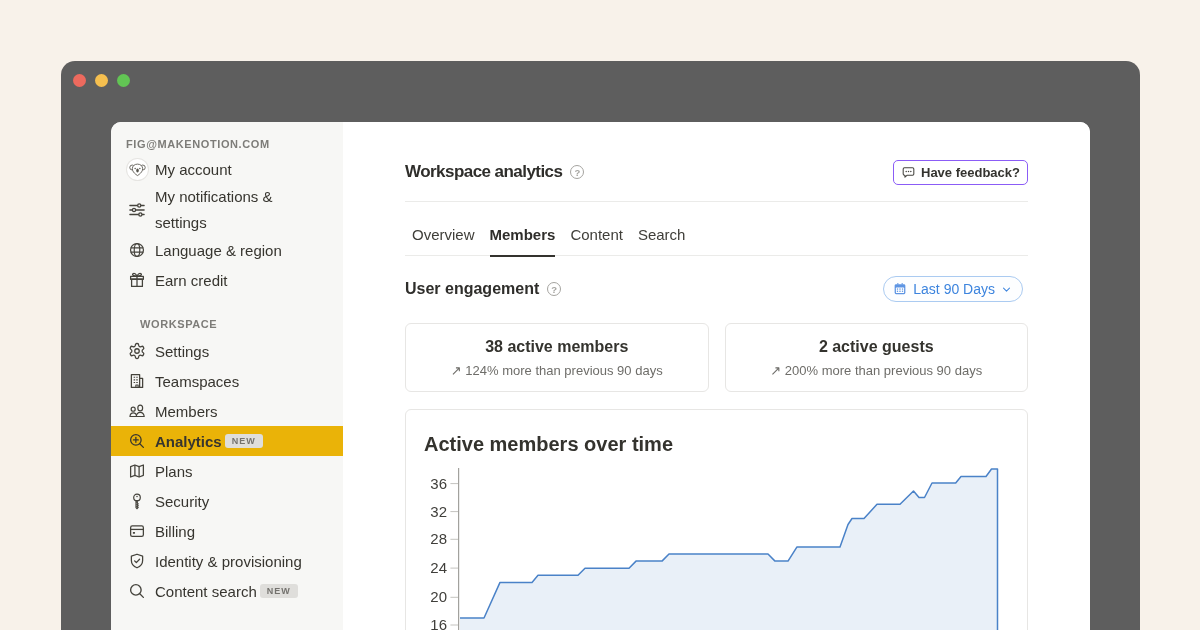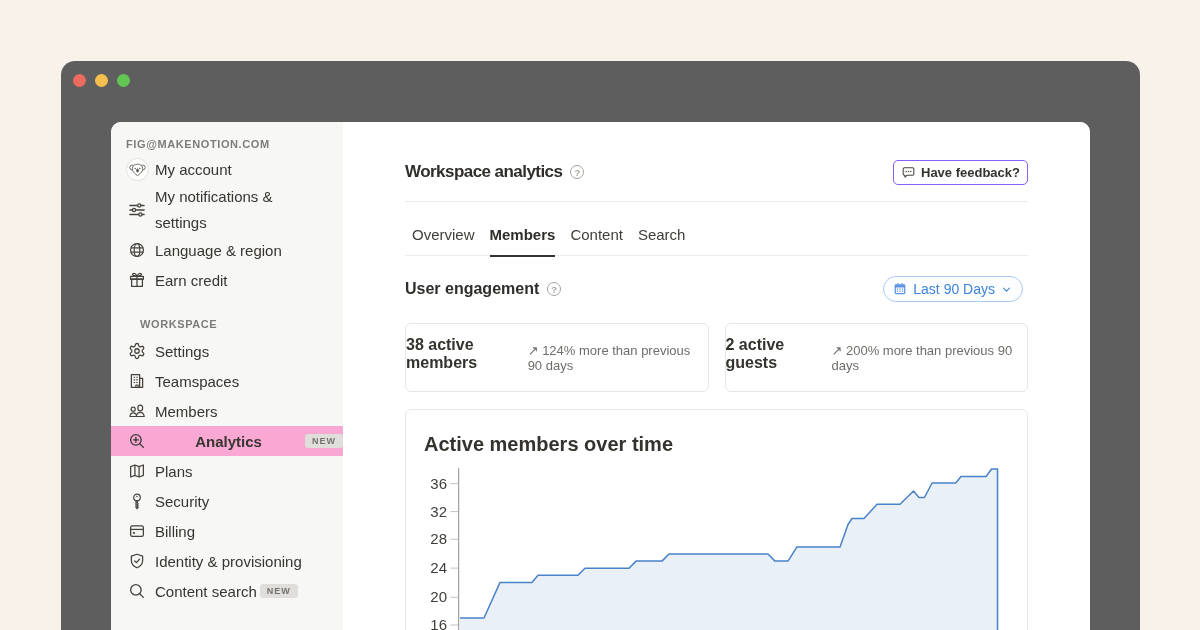--- a/index.html
+++ b/index.html
@@ -15,21 +15,21 @@
   
   .sidebar{width:232px;min-width:232px;background:#f7f7f5;height:100%;
            box-sizing:border-box;padding-top:14px;color:#37352f;}
   .email{margin:0 0 2px 15px;height:16px;line-height:16px;font-size:11px;
          font-weight:600;letter-spacing:.6px;color:#7d7c78;}
   .srow{height:30px;display:flex;align-items:center;padding-left:15px;
         font-size:15px;color:#37352f;}
   .srow .ic{width:22px;height:22px;display:flex;align-items:center;justify-content:center;
             margin-right:7px;color:#49473f;}
   .srow.tall{height:51px;}
-  .srow.sel{background:#f9a8d4;font-weight:700;justify-content:space-between;}
+  .srow.sel{background:#eab308;font-weight:700;}
   .badge{margin-left:3px;background:#dfdedb;color:#74726e;font-size:9px;font-weight:700;
          letter-spacing:1px;border-radius:3px;padding:2px 7px 1px 7px;line-height:11px;}
   .shead{margin:21px 0 4px 29px;height:16px;line-height:16px;font-size:11px;
          font-weight:600;letter-spacing:.6px;color:#7d7c78;}
   .two{line-height:26px;}
   .avatar{width:21px;height:21px;border-radius:50%;background:#fff;
           box-shadow:0 0 0 1px #e6e5e2;display:flex;align-items:center;justify-content:center;}
   
   .main{flex:1;background:#fff;position:relative;color:#37352f;}
   .hdr{position:absolute;left:62px;right:62px;top:38px;height:24px;
@@ -44,21 +44,21 @@
   .tabs{position:absolute;left:69px;top:103px;z-index:2;display:flex;font-size:15px;color:#3f3e39;}
   .tabs .tab{margin-right:15px;padding-bottom:10px;line-height:20px;}
   .tabs .tab.on{color:#2f2e2b;font-weight:700;border-bottom:2px solid #34332e;}
   .div2{position:absolute;left:62px;right:62px;top:133px;height:1px;background:#ebebe9;}
   .sec{position:absolute;left:62px;right:62px;top:155px;height:24px;display:flex;align-items:center;}
   .sec h2{margin:0;font-size:16px;font-weight:700;color:#2f2e2b;}
   .pill{margin-left:auto;margin-right:5px;height:24px;border:1px solid #abcbf1;border-radius:13px;background:#fdfeff;
         display:flex;align-items:center;padding:0 10px 0 9px;font-size:14px;color:#3c84de;gap:6px;}
   .cards{position:absolute;left:62px;right:62px;top:201px;display:flex;gap:16px;}
   .card{flex:1;border:1px solid #e7e6e4;border-radius:6px;height:67px;
-        display:flex;flex-direction:row;align-items:center;justify-content:center;}
+        display:flex;flex-direction:column;align-items:center;justify-content:center;}
   .card .big{font-size:16px;font-weight:700;color:#34332e;margin-bottom:7px;}
   .card .sub{font-size:13px;color:#6e6d69;}
   .chartcard{position:absolute;left:62px;right:62px;top:287px;height:260px;
              border:1px solid #e7e6e4;border-radius:6px;box-sizing:border-box;}
   .ct{position:absolute;left:18px;top:23px;font-size:20px;font-weight:700;color:#34332e;}
 </style>
 </head>
 <body>
   <div class="frame"></div>
   <div class="lights">

